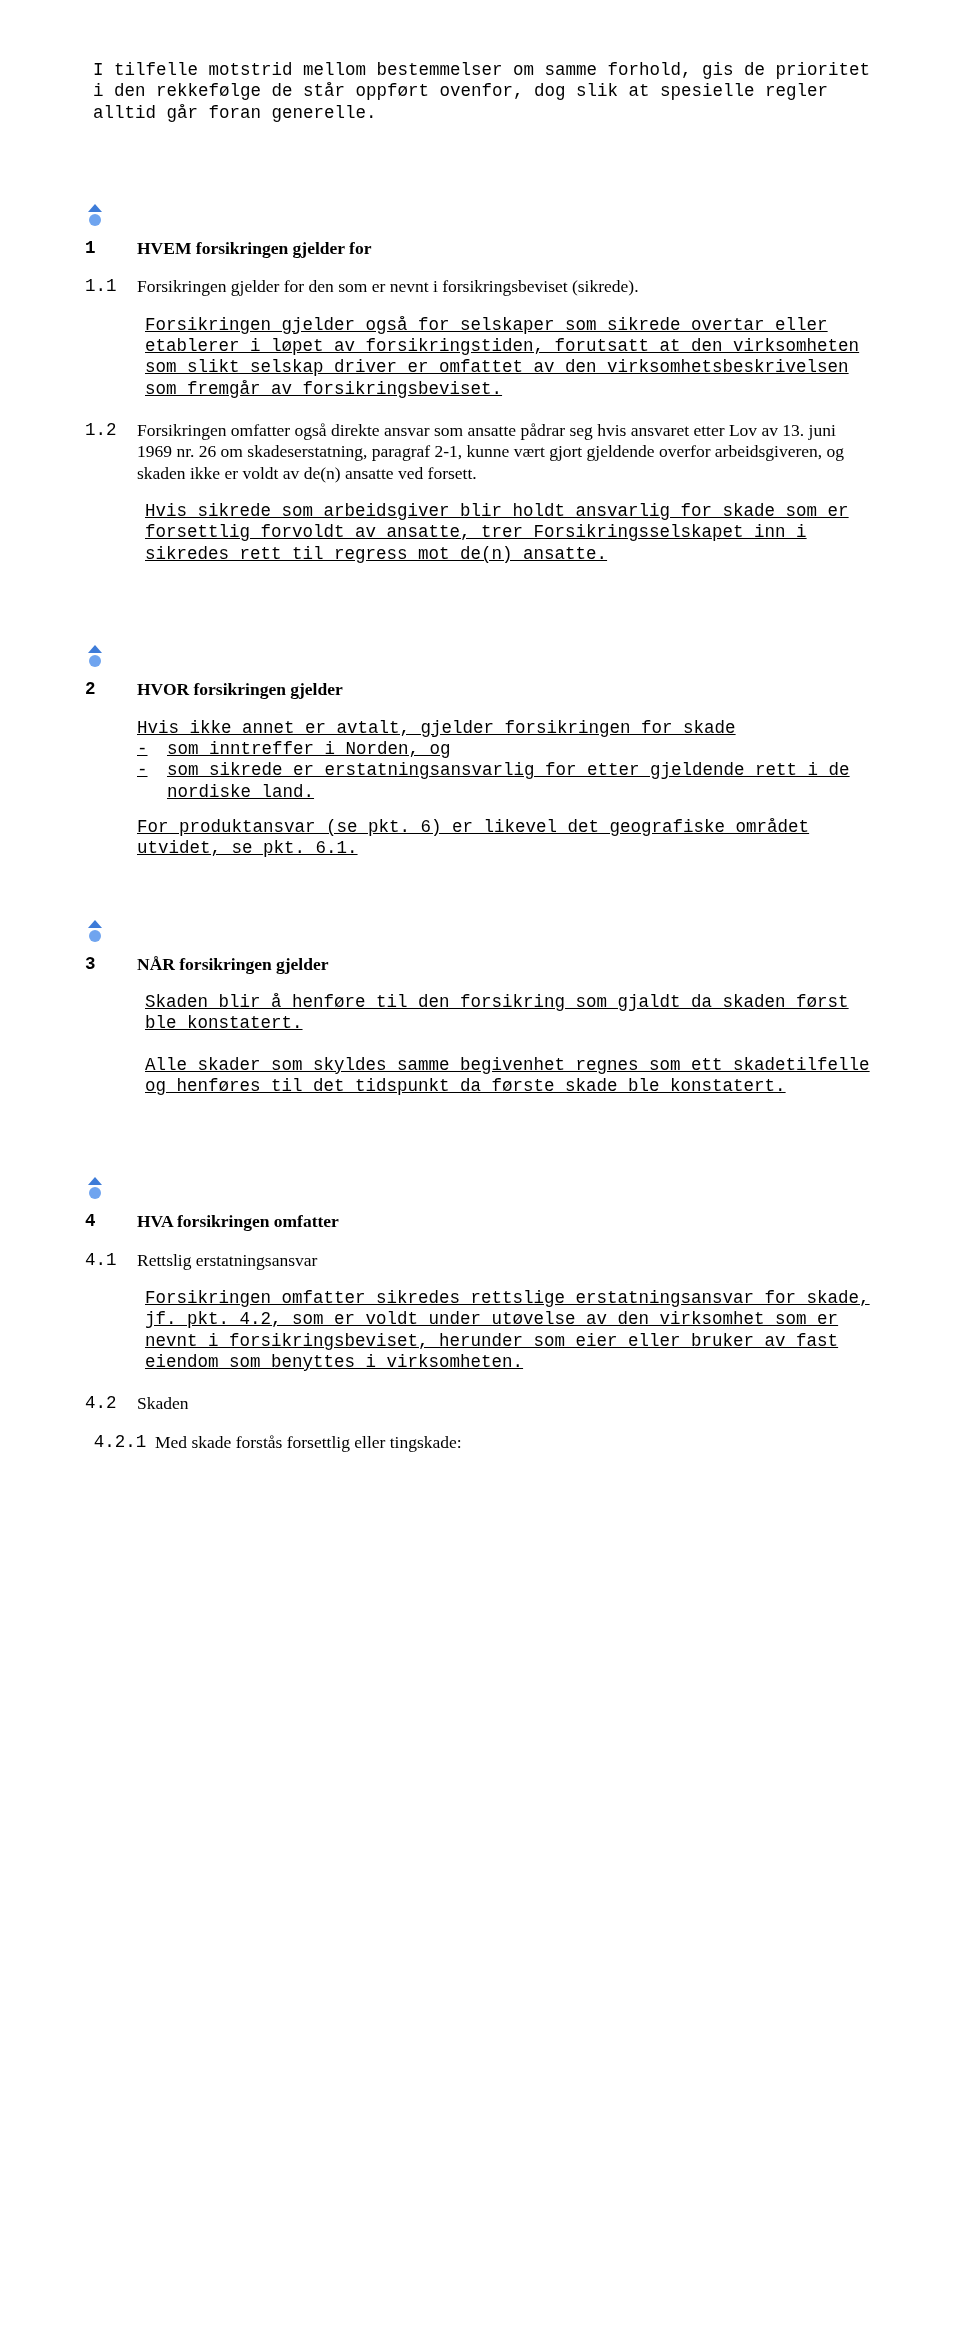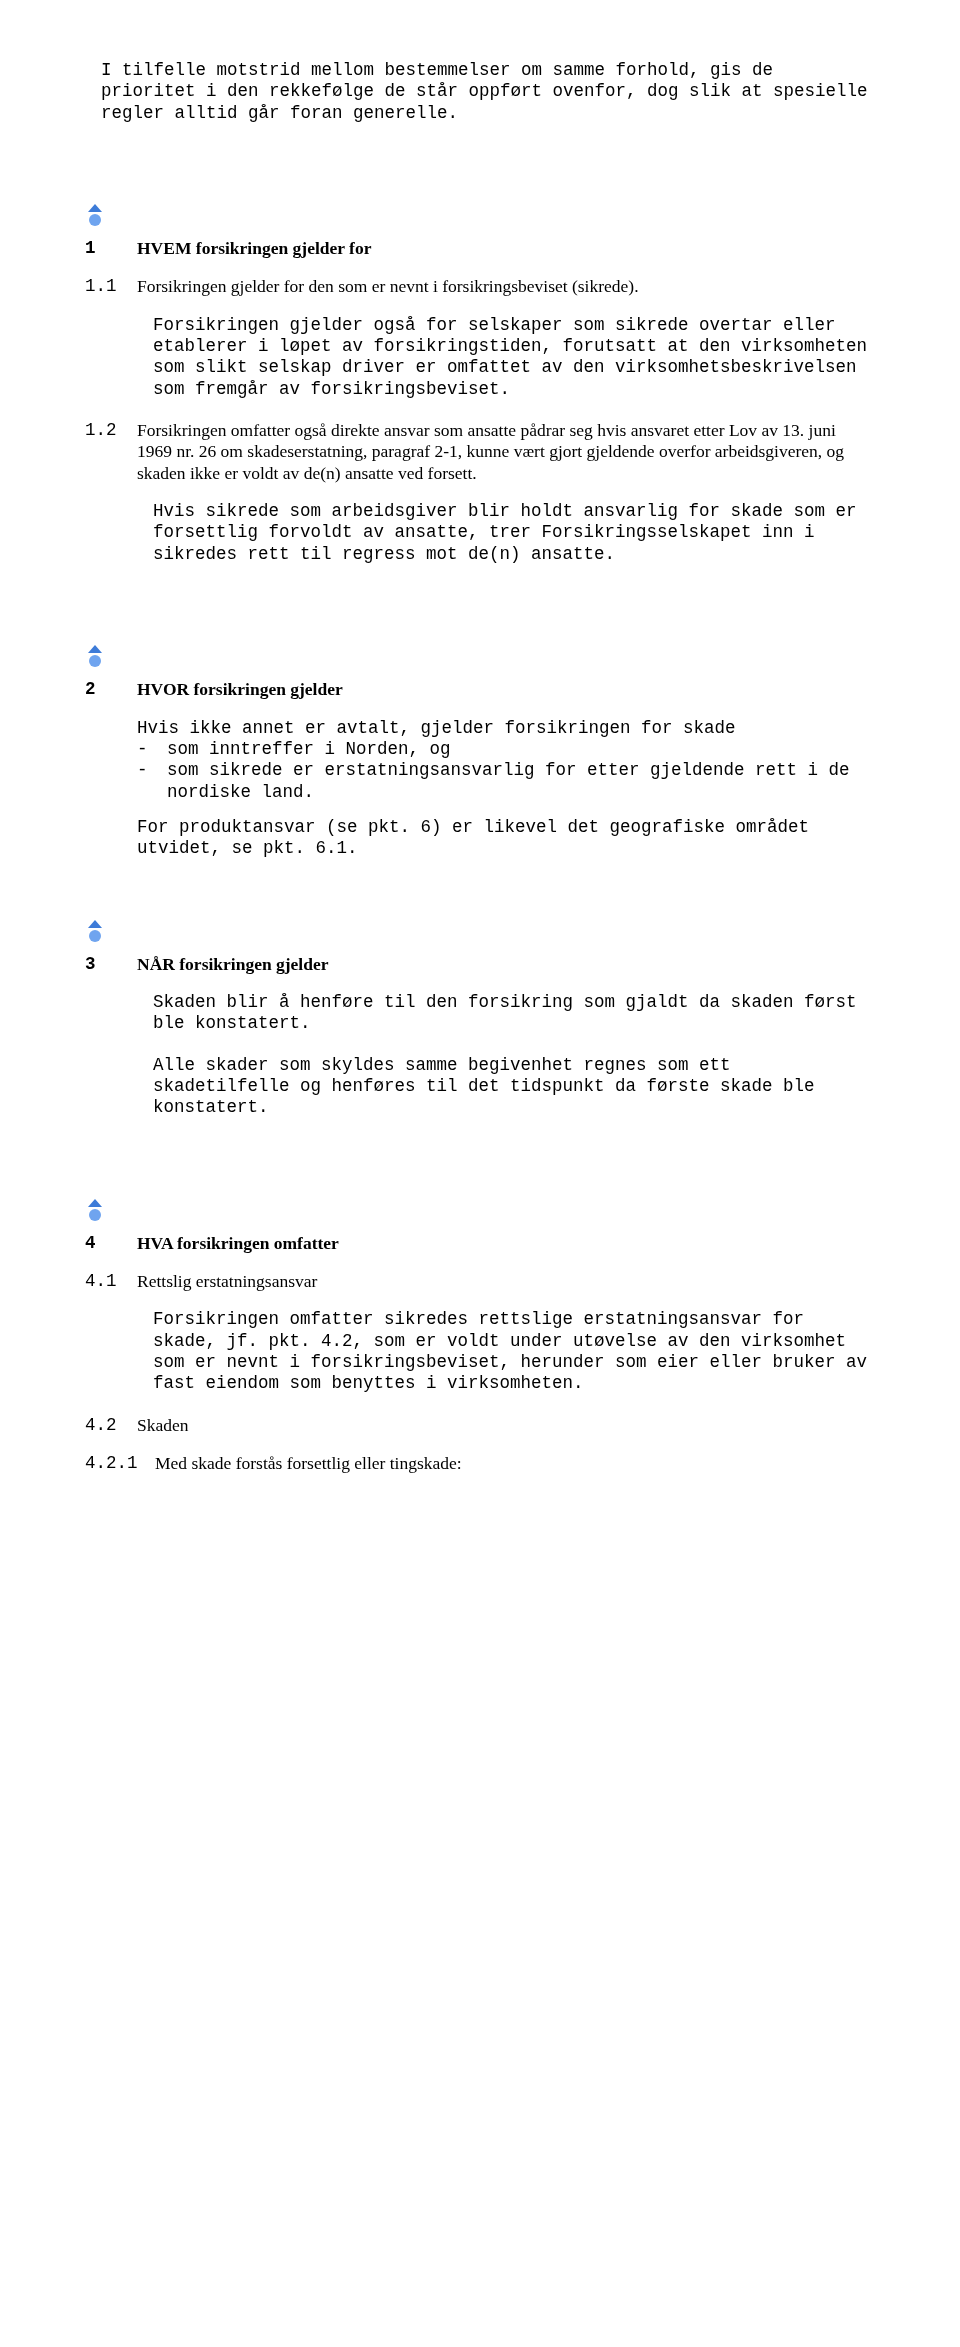--- a/index.html
+++ b/index.html
@@ -11,34 +11,36 @@
     line-height: 1.22;
     color: #000000;
   }
   .page {
     width: 960px;
     margin: 0 auto;
     padding: 60px 85px 80px 85px;
     box-sizing: border-box;
   }
   .para {
-    margin: 0 0 20px 16px;
+    margin: 0 0 20px 8px;
   }
   .indent {
     padding-left: 52px;
+    text-decoration: underline;
   }
   .num-row {
     display: flex;
     margin-bottom: 3px;
   }
   .num {
     flex: 0 0 52px;
   }
   .num-wide {
     flex: 0 0 70px;
+    text-align: center;
   }
   .txt {
     flex: 1;
     font-family: Liberation Serif, serif;
   }
   .bold { font-weight: bold; }
   .spacer-sm { height: 14px; }
   .spacer-lg { height: 54px; }
   .section-icon {
     width: 20px;

